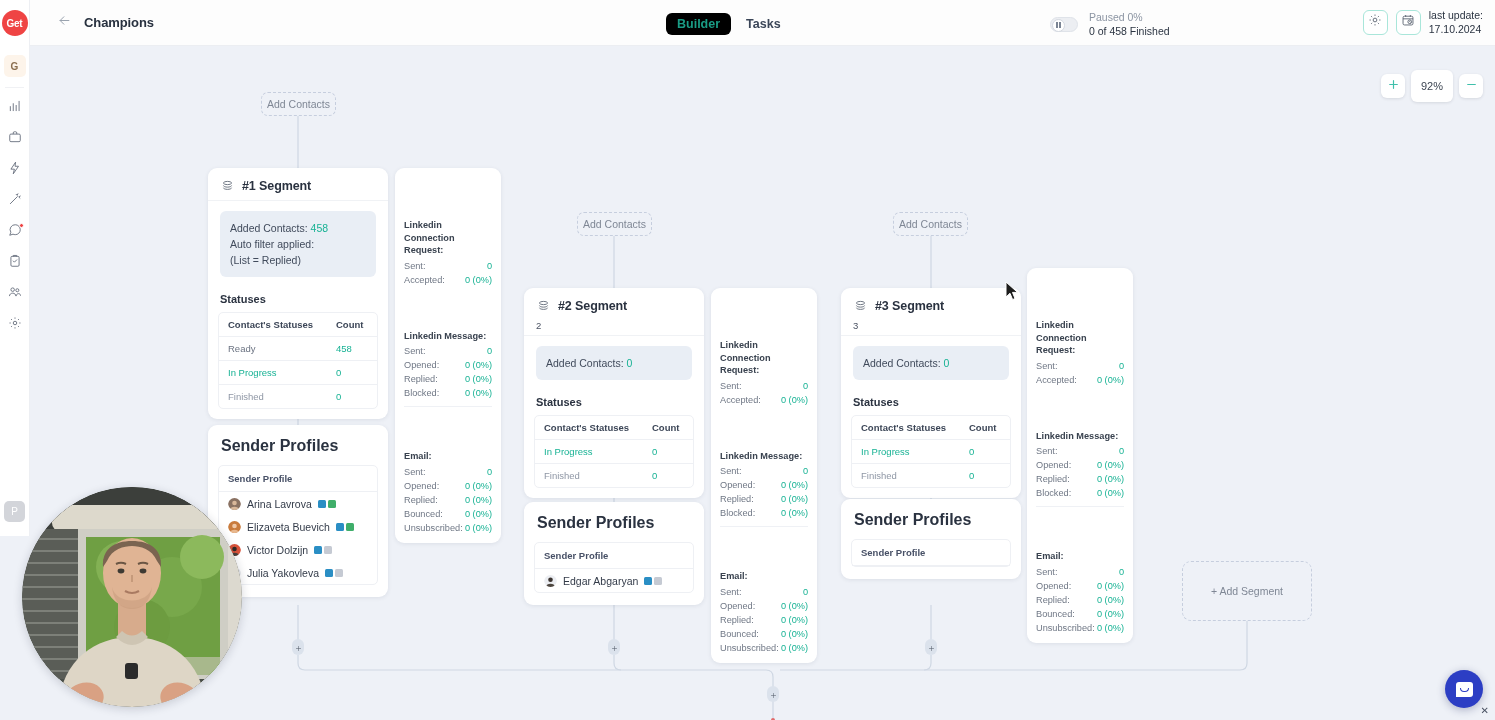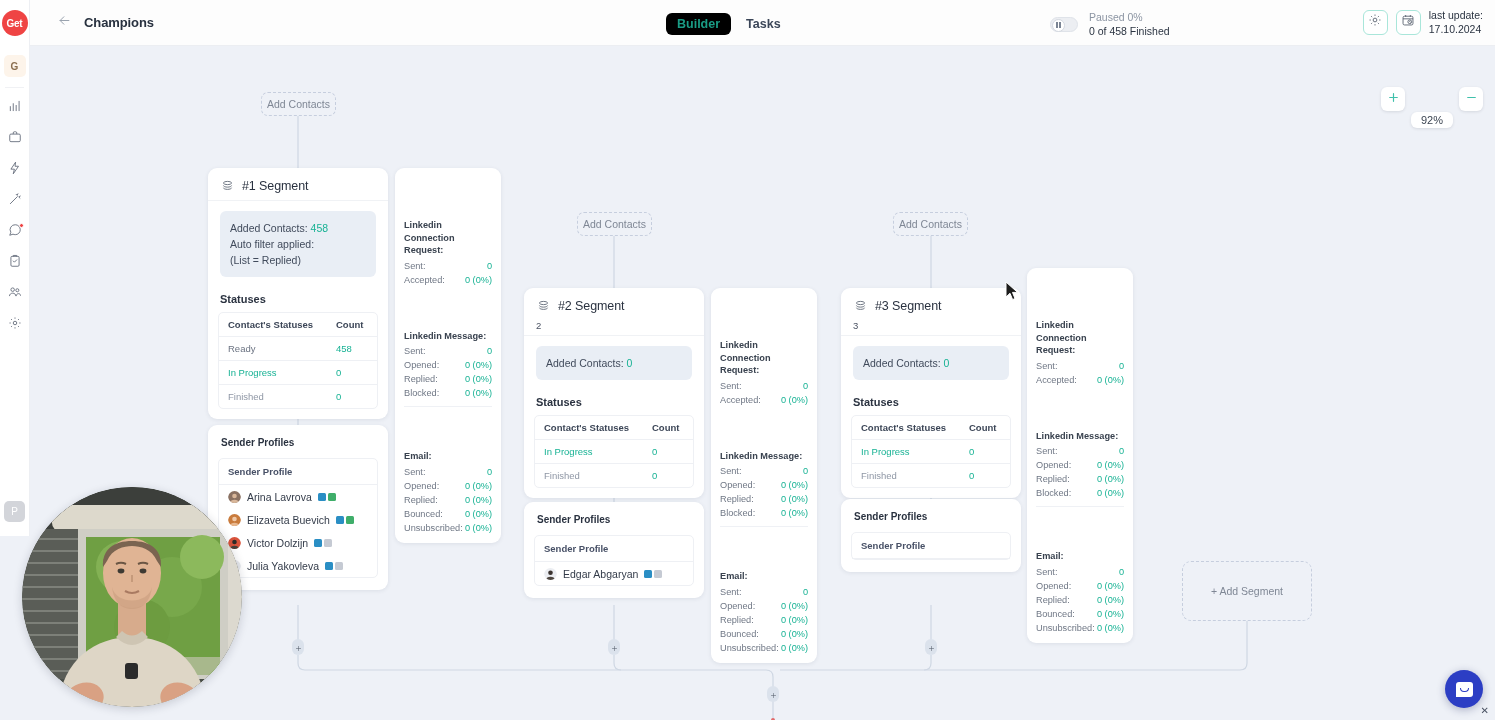--- a/index.html
+++ b/index.html
@@ -105,23 +105,23 @@
 
   
   .zoom-ctl { position:absolute; right:12px; top:24px; display:flex; align-items:center; gap:6px; z-index:20; }
   .zoom-btn {
     width:24px; height:24px; border-radius:6px; background:#fff;
     box-shadow:0 1px 3px rgba(30,40,60,.12);
     display:flex; align-items:center; justify-content:center;
   }
   .zoom-btn svg { width:13px; height:13px; stroke:#3fc0ab; stroke-width:2.2; fill:none; }
   .zoom-val {
-    height:16px; min-width:42px; padding:0 8px; border-radius:6px; background:#fff;
+    height:32px; min-width:42px; padding:0 8px; border-radius:6px; background:#fff;
     box-shadow:0 1px 3px rgba(30,40,60,.12);
-    font-size:11px; color:#3c4552; display:flex; align-items:center; justify-content:center;margin-top:42px;
+    font-size:11px; color:#3c4552; display:flex; align-items:center; justify-content:center;
   }
 
   
   #edges { position:absolute; left:0; top:0; width:1465px; height:674px; }
 
   
   .node { position:absolute; }
 
   .ghost-btn {
     border:1px dashed #c6cede; border-radius:7px;
@@ -136,21 +136,21 @@
     box-shadow:0 1px 4px rgba(35,48,70,.09);
   }
 
   .seg-card { width:180px; }
   .seg-head { padding:10px 12px 7px; display:flex; align-items:center; gap:7px; }
   .seg-ico {
     width:15px; height:15px; flex:0 0 15px;
     display:flex; align-items:center; justify-content:center;
   }
   .seg-ico svg { width:15px; height:15px; }
-  .seg-title { font-size:12.5px; font-weight:400; color:#2a3240; letter-spacing:-0.1px;text-align:right; }
+  .seg-title { font-size:12.5px; font-weight:700; color:#2a3240; letter-spacing:-0.1px;text-align:right; }
   .seg-sub { font-size:9.5px; color:#4a5263; padding:0 12px 4px; }
   .seg-divider { height:1px; background:#f0f2f5; }
 
   .added-box {
     margin:10px 12px 0; padding:9px 10px; border-radius:6px;
     background:#e9eef5; font-size:10.5px; color:#414b5c; line-height:16px;
   }
   .added-box .val { color:#17b294; }
   .added-box .ln { display:block; }
 
@@ -172,21 +172,21 @@
   .stats { width:106px; padding:8px 0 8px; }
   .st-group { padding:0 9px;margin-top:40px; }
   .st-title { font-size:9.2px; font-weight:700; color:#39424f; line-height:12.5px; padding:3px 0 2px; }
   .st-line { display:flex; justify-content:space-between; font-size:9.2px; line-height:14px; }
   .st-line .k { color:#6f7785; }
   .st-line .v { color:#17b294; }
   .st-sep { height:1px; background:#eff1f5; margin:6px 9px; }
 
   
   .sp-card { width:180px; }
-  .sp-title { font-size:10px; font-weight:700; color:#2a3240; padding:12px 13px 10px; }
+  .sp-title { font-size:16px; font-weight:700; color:#2a3240; padding:12px 13px 10px; }
   .sp-inner { margin:0 10px 12px; border:1px solid #eef0f4; border-radius:5px; }
   .sp-headtxt { font-size:9.5px; font-weight:700; color:#475066; padding:7px 9px; border-bottom:1px solid #eef0f4; }
   .sp-row { display:flex; align-items:center; gap:6px; padding:5px 9px; }
   .sp-av { width:13px; height:13px; border-radius:50%; flex:0 0 13px; overflow:hidden; }
   .sp-name { font-size:10.5px; color:#333b49; }
   .badges { display:flex; gap:2px; align-items:center; }
   .bdg { width:8px; height:8px; border-radius:1.5px; display:block; }
   .bdg-li { background:#2a8ec4; }
   .bdg-ml-g { background:#3fae6a; }
   .bdg-ml-gray { background:#c5cad3; }

